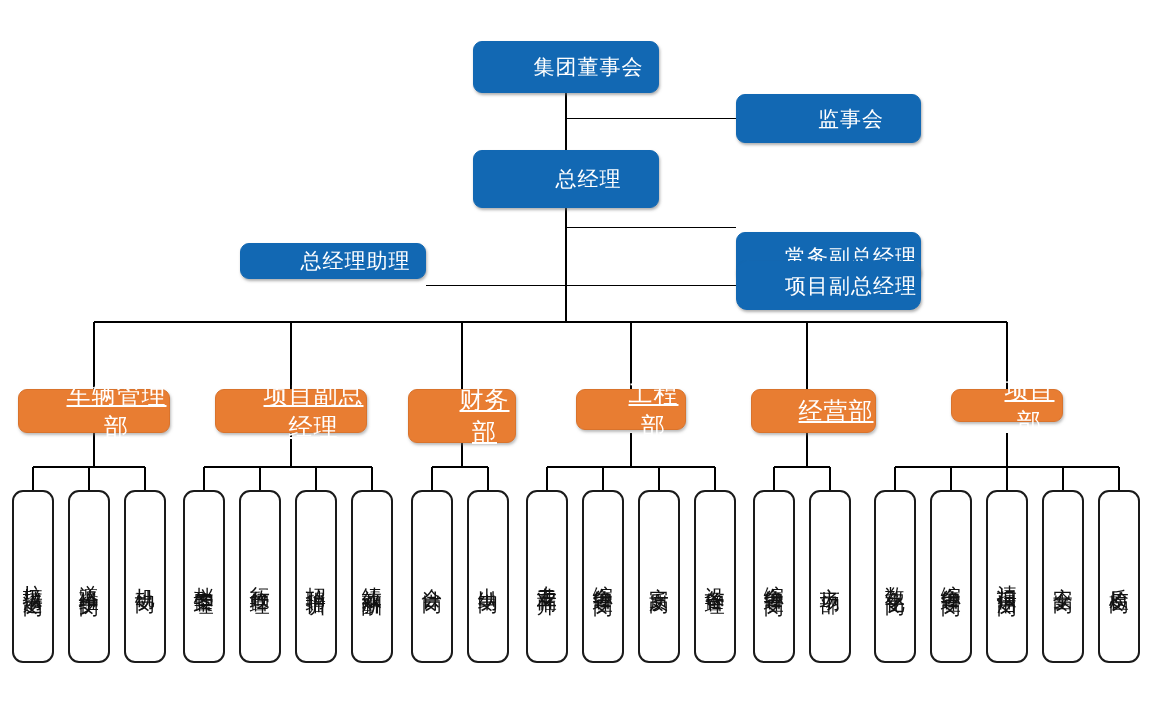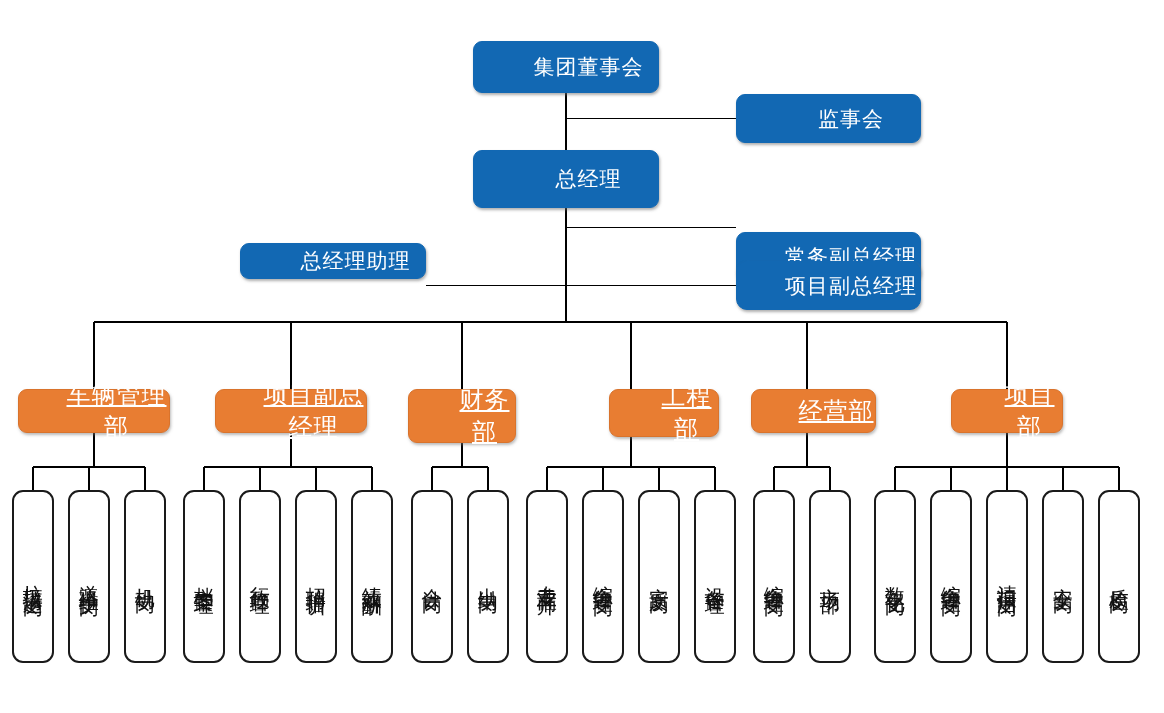--- a/index.html
+++ b/index.html
@@ -104,27 +104,27 @@
   <div id="dept-layer">
       <div class="node orange" style="left: 18px; top: 389px; width: 152px; height: 44px;">
         <span>车辆管理部</span>
       </div>
       <div class="node orange" style="left: 215px; top: 389px; width: 152px; height: 44px;">
         <span>项目副总经理</span>
       </div>
       <div class="node orange" style="left: 408px; top: 389px; width: 108px; height: 54px;">
         <span>财务部</span>
       </div>
-      <div class="node orange" style="left: 576px; top: 389px; width: 110px; height: 48px; margin-left: 33px;">
+      <div class="node orange" style="left: 576px; top: 389px; width: 110px; height: 41px;">
         <span>工程部</span>
       </div>
       <div class="node orange" style="left: 751px; top: 389px; width: 125px; height: 44px;">
         <span>经营部</span>
       </div>
-      <div class="node orange" style="left: 951px; top: 389px; width: 112px; height: 44px;">
+      <div class="node orange" style="left: 951px; top: 389px; width: 112px; height: 33px;">
         <span>项目部</span>
       </div>
     </div>
 
   <div id="leaf-layer">
       <div class="node leaf" style="left: 12px; top: 490px; width: 42px; height: 173px;">
         <span>垃圾清运岗</span>
       </div>
       <div class="node leaf" style="left: 68px; top: 490px; width: 42px; height: 173px;">
         <span>道路维护岗</span>

